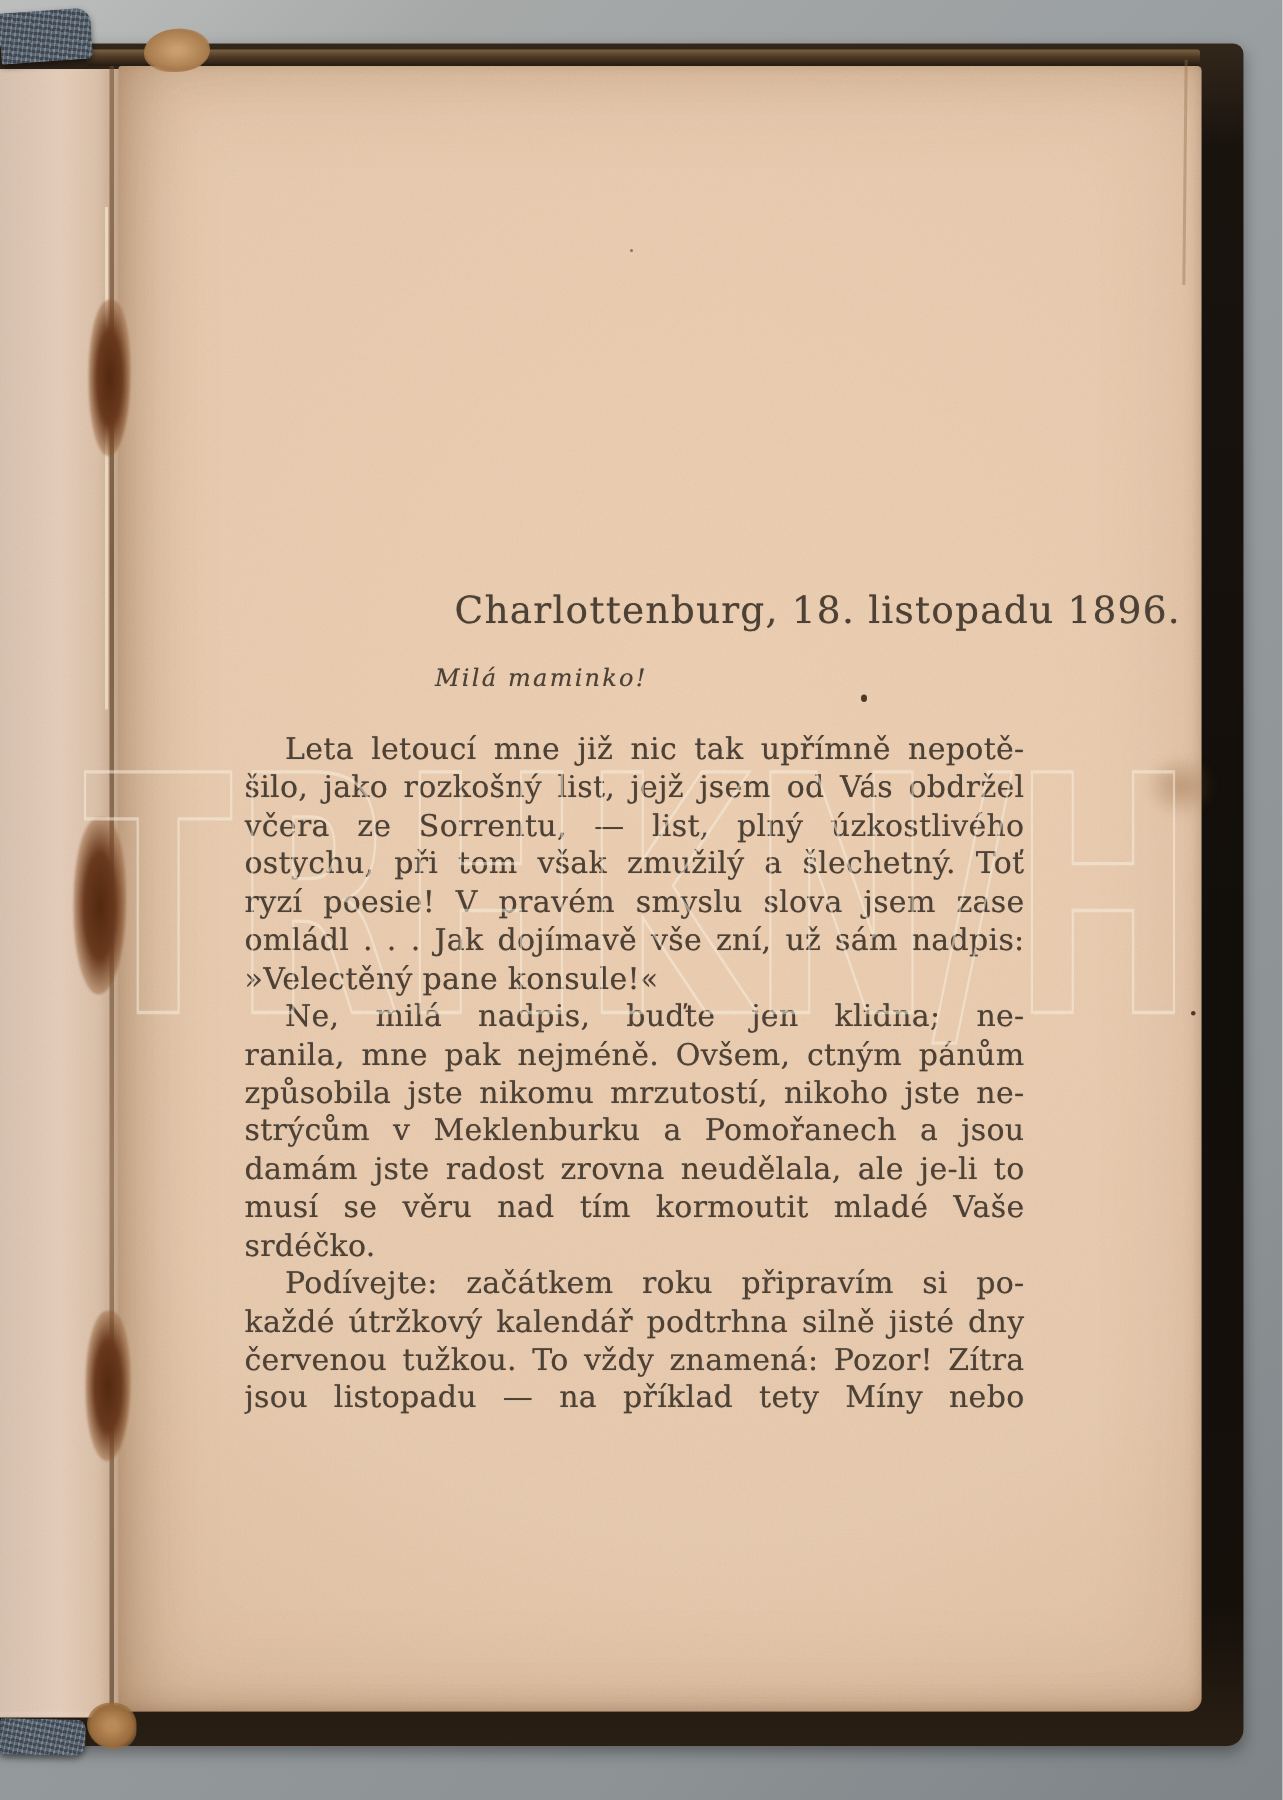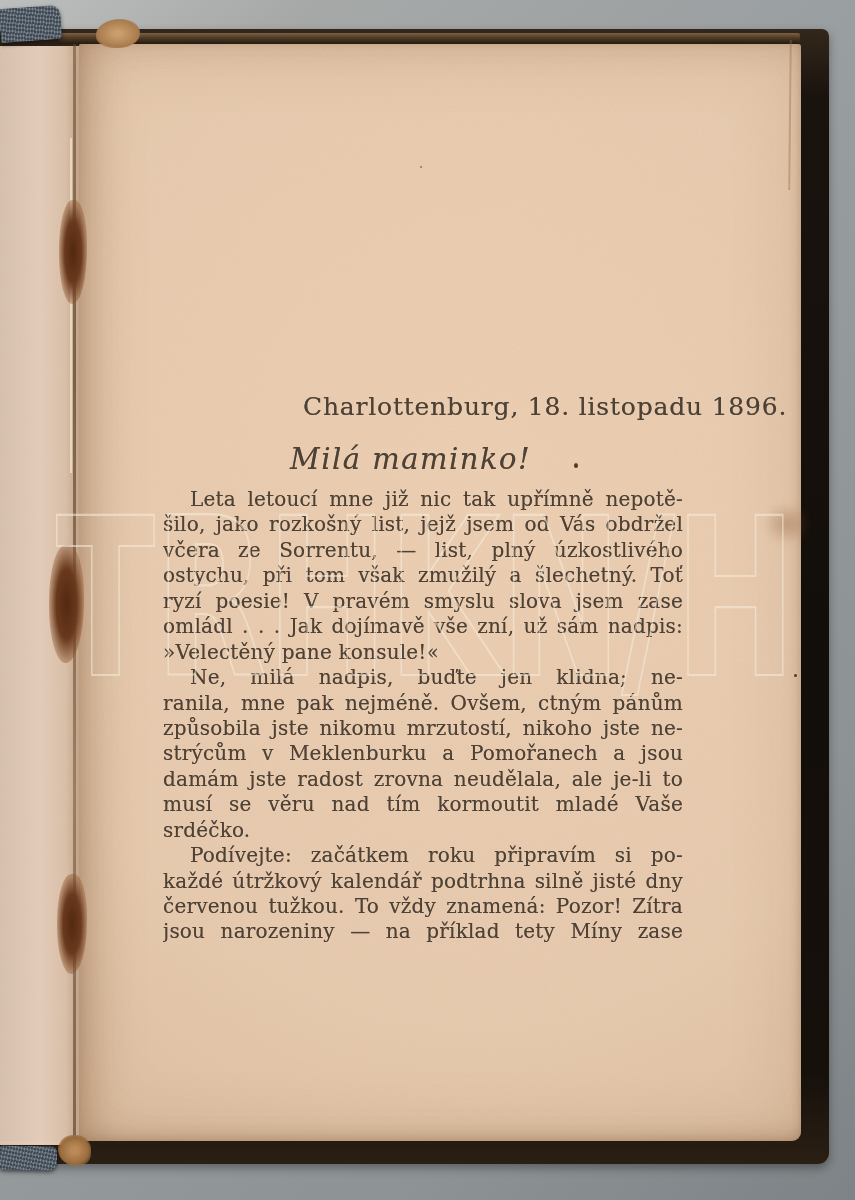--- a/index.html
+++ b/index.html
@@ -87,21 +87,21 @@
   .speck-3{left:420px;top:166px;width:2px;height:2px;opacity:.6;}
 
   
   .text-block{left:163px;top:392px;width:520px;color:var(--ink,#4e4237);}
   .dateline{
     position:absolute;left:140px;top:0;white-space:nowrap;
     font-size:25px;letter-spacing:.8px;text-shadow:0 0 .5px rgba(78,66,55,.65);
   }
   .salutation{
     position:absolute;left:127px;top:50px;white-space:nowrap;
-    font-style:italic;font-size:29px;letter-spacing:1.5px;
+    font-style:italic;font-size:16px;letter-spacing:1.5px;
     text-shadow:0 0 .5px rgba(78,66,55,.6);
   }
   .body-text{position:absolute;left:0;top:95px;width:520px;}
   .line{
     height:25.45px;line-height:25.45px;font-size:20px;overflow:hidden;
     text-align:justify;text-align-last:justify;letter-spacing:.2px;
     text-shadow:0 0 .5px rgba(78,66,55,.55);
   }
   .line.indent{text-indent:27px;}
   .line.end{text-align-last:left;}
@@ -138,21 +138,21 @@
     <div class="line indent">Ne, milá nadpis, buďte jen klidna; ne-</div>
     <div class="line">ranila, mne pak nejméně. Ovšem, ctným pánům</div>
     <div class="line">způsobila jste nikomu mrzutostí, nikoho jste ne-</div>
     <div class="line">strýcům v Meklenburku a Pomořanech a jsou</div>
     <div class="line">damám jste radost zrovna neudělala, ale je-li to</div>
     <div class="line">musí se věru nad tím kormoutit mladé Vaše</div>
     <div class="line end">srdéčko.</div>
     <div class="line indent">Podívejte: začátkem roku připravím si po-</div>
     <div class="line">každé útržkový kalendář podtrhna silně jisté dny</div>
     <div class="line">červenou tužkou. To vždy znamená: Pozor! Zítra</div>
-    <div class="line">jsou narozeniny — na příklad tety Míny zase</div>
+    <div class="line">jsou listopadu — na příklad tety Míny nebo</div>
   </div>
 </div>
 
 <div class="abs stain stain-1"></div>
 <div class="abs stain stain-2"></div>
 <div class="abs stain stain-3"></div>
 <div class="abs blob-bottom"></div>
 <div class="abs smudge-tr"></div>
 <div class="abs speck speck-1"></div>
 <div class="abs speck speck-2"></div>

